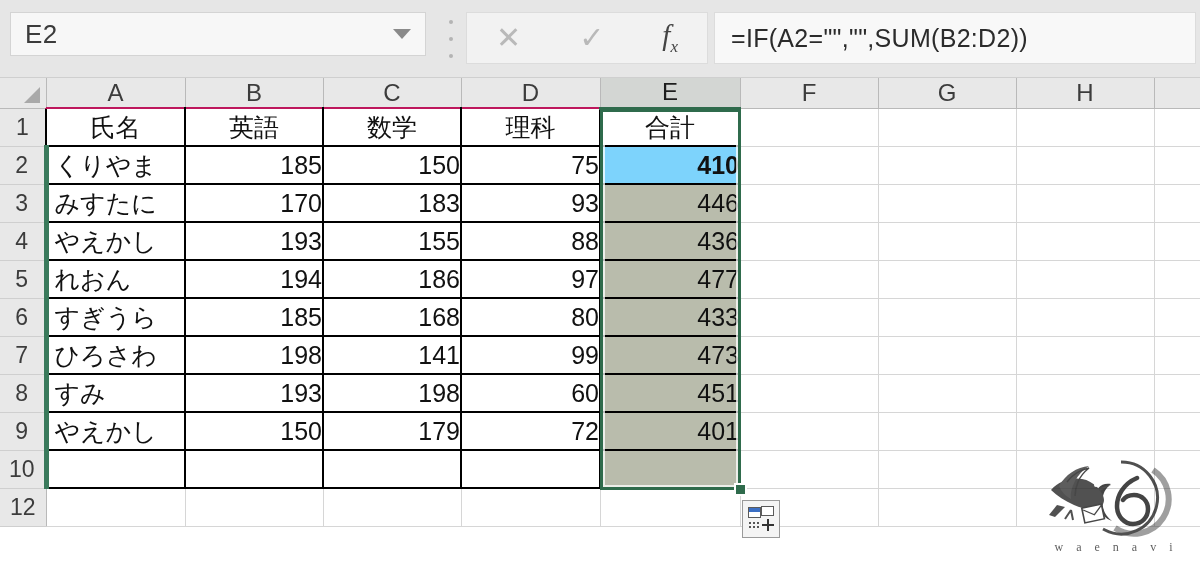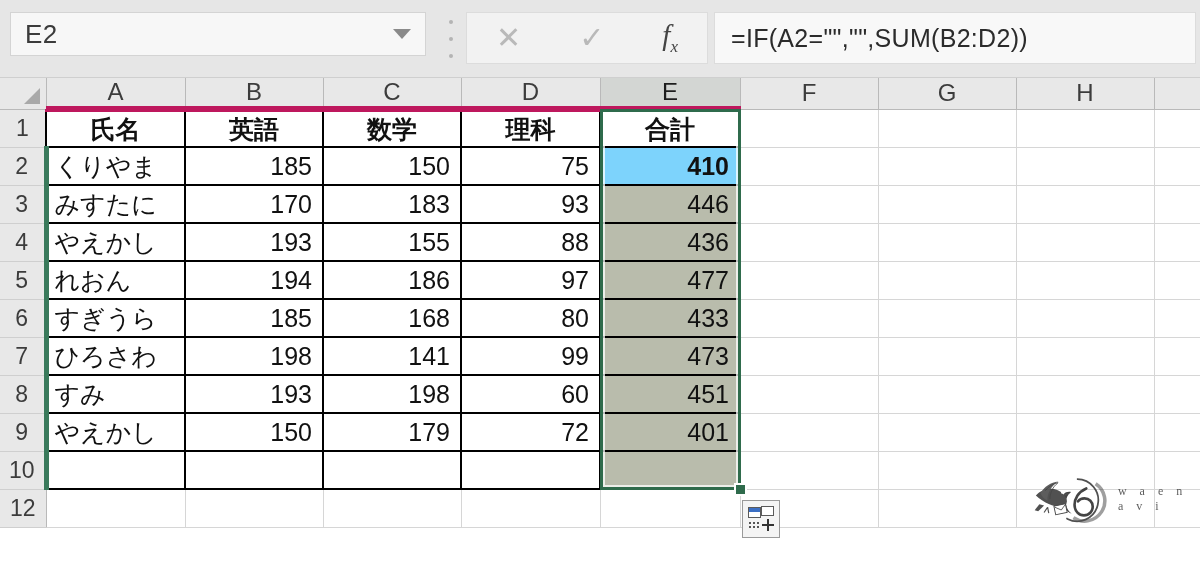--- a/index.html
+++ b/index.html
@@ -100,23 +100,23 @@
 
   
   td.cell {
     height:38px; background:#fff;
     border-right:1px solid #d6d6d6; border-bottom:1px solid #d6d6d6;
     font-size:25px; color:#111; vertical-align:middle;
     white-space:nowrap; overflow:hidden;
   }
   td.cell.bx { border-right:2px solid #000; border-bottom:2px solid #000; }
   td.cell.bxl { border-left:2px solid #000; }
-  td.cell.bxt { border-top:6px solid #be185d;font-weight:bold; }
+  td.cell.bxt { border-top:2px solid #be185d; }
   td.cell.ctr { text-align:center; }
-  td.cell.right { text-align:right; padding-right:10px; }
+  td.cell.right { text-align:right; }
   td.cell.left { text-align:left; padding-left:6px; }
 
   
   td.cell.selfill { background:#b9bcac; }
   td.cell.active  { background:#7dd3fc;font-weight:bold; }
 
   
   .sel-outline {
     position:absolute;
     border:3px solid #2f6b4c;
@@ -141,24 +141,24 @@
   .af-dots { position:absolute; left:0; top:15px; width:13px; height:9px;
              background-image:
                radial-gradient(#555 42%, transparent 45%);
              background-size:4px 4px; }
   .af-plus { position:absolute; right:0px; top:13px; width:12px; height:12px; }
   .af-plus::before{content:"";position:absolute;left:0;top:5px;width:12px;height:2px;background:#333;}
   .af-plus::after {content:"";position:absolute;left:5px;top:0;width:2px;height:12px;background:#333;}
 
   
   .watermark {
-    position:absolute; right:10px; bottom:8px;
+    position:absolute; right:4px; bottom:8px;
     width:160px; height:112px;
     opacity:.82; pointer-events:none;
-    display:flex; flex-direction:row; align-items:center; justify-content:flex-end;
+    display:flex; flex-direction:column; align-items:center; justify-content:flex-end;
   }
   .wm-text {
     font-size:12px; letter-spacing:5px; color:#3a3a3a;
     font-family:"Liberation Serif", serif;
   }
 </style>
 </head>
 <body>
 
 <div id="app">

